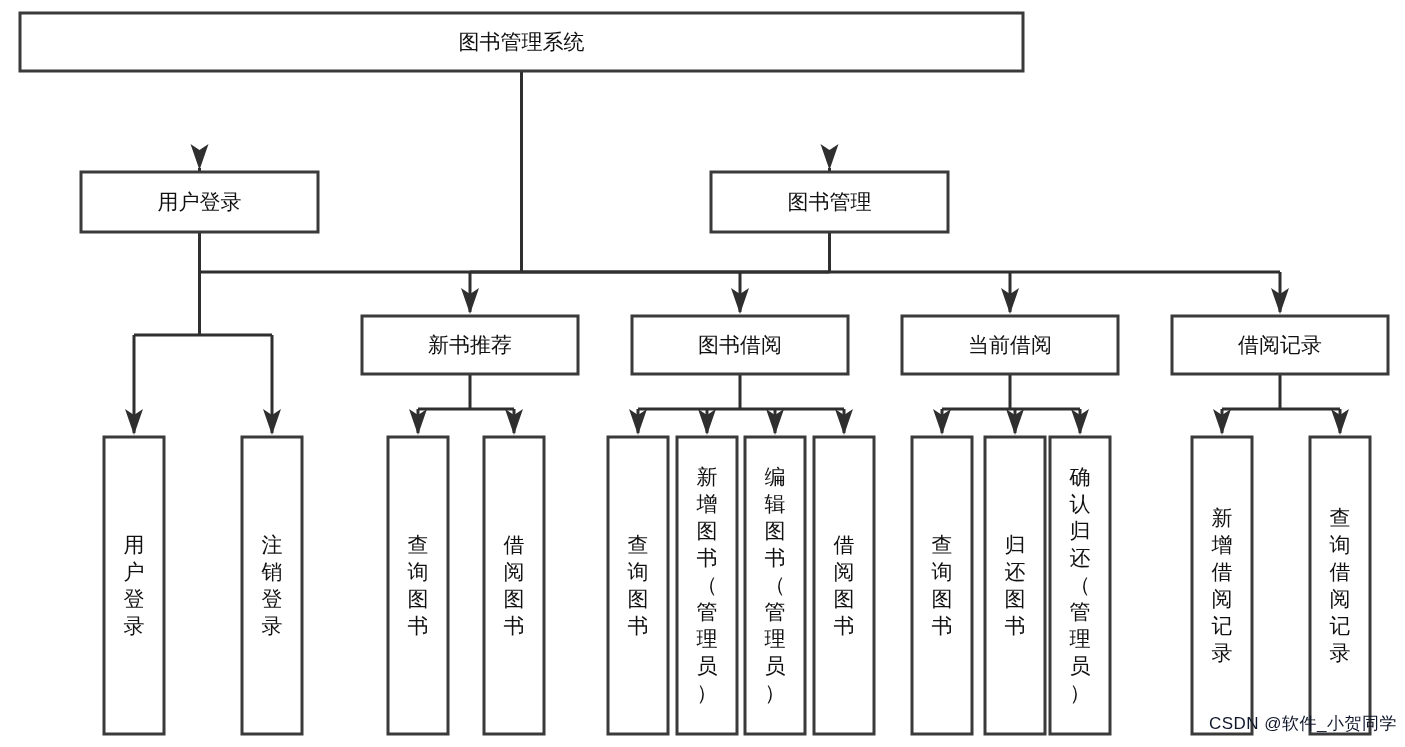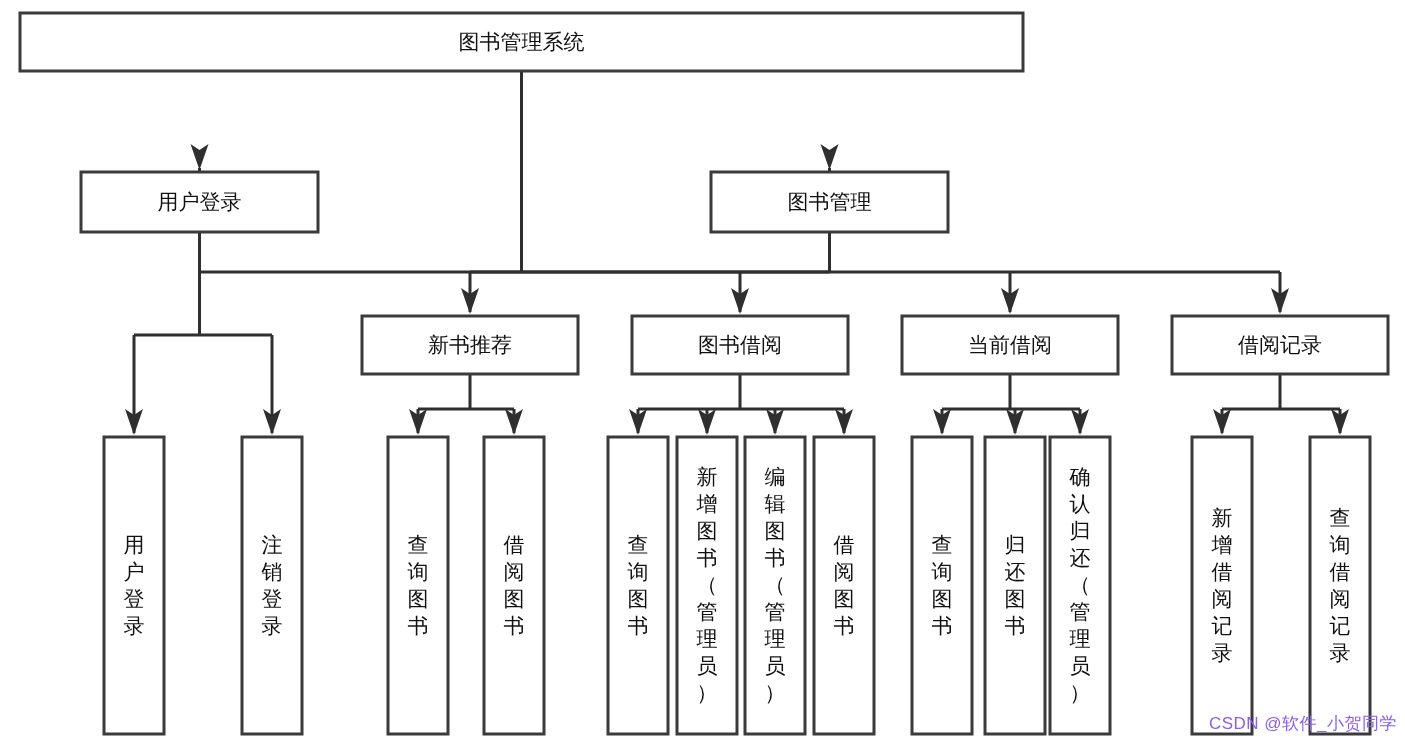--- a/index.html
+++ b/index.html
@@ -52,21 +52,21 @@
     font-size: 21px;
     fill: #111111;
     text-anchor: middle;
   }
   .watermark {
     position: absolute;
     right: 8px;
     bottom: 4px;
     font-family: "Liberation Sans", "DejaVu Sans", sans-serif;
     font-size: 17px;
-    color: #8b5cf6;
+    color: #0f172a;
     letter-spacing: 0.5px;
     white-space: nowrap;
     pointer-events: none;
   }
 </style>
 </head>
 <body>
 
 <div id="diagram-root">
   <svg class="diagram" viewBox="0 0 1405 747">

